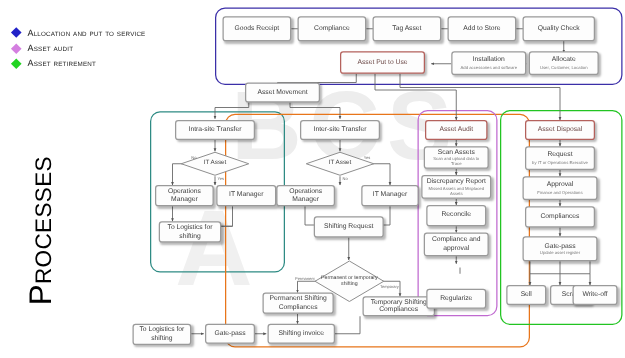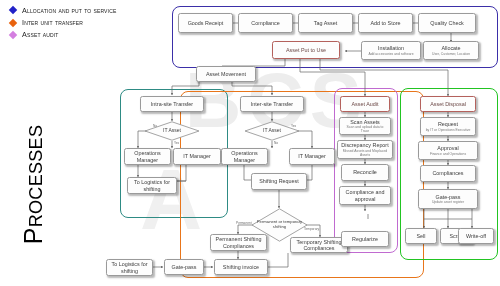--- a/index.html
+++ b/index.html
@@ -18,21 +18,21 @@
     z-index:0;
   }
   .watermark2{
     position:absolute;left:140px;top:150px;
     font-family:"Liberation Sans",sans-serif;
     font-size:86px;font-weight:bold;letter-spacing:10px;
     color:#f0f0f0;user-select:none;white-space:nowrap;z-index:0;
   }
 
   
-  #legend{position:absolute;left:10px;top:4px;z-index:6;}
+  #legend{position:absolute;left:10px;top:20px;z-index:6;}
   .legend-row{display:flex;align-items:center;height:12.4px;}
   .diamond{
     width:6px;height:6px;transform:rotate(45deg);
     margin-right:6px;flex:none;
   }
   .legend-label{
     font-size:7.2px;font-variant:small-caps;
     letter-spacing:.15px;color:#1a1a1a;white-space:nowrap;
     text-transform:lowercase;
   }
@@ -92,26 +92,26 @@
 
   <div class="watermark">BCS</div>
   <div class="watermark2">A</div>
 
   <div id="legend">
     <div class="legend-row">
       <span class="diamond" style="background:#2222c8"></span>
       <span class="legend-label">Allocation and put to service</span>
     </div>
     <div class="legend-row">
-      <span class="diamond" style="background:#e8620e"></span>
-      <span class="legend-label">Inter Unit Transfer</span>
+      <span class="diamond" style="background:#d47fe0"></span>
+      <span class="legend-label">Asset Audit</span>
     </div>
     <div class="legend-row">
-      <span class="diamond" style="background:#d47fe0"></span>
-      <span class="legend-label">Asset Audit</span>
+      <span class="diamond" style="background:#22d422"></span>
+      <span class="legend-label">Asset Retirement</span>
     </div>
   </div>
 
   <div id="proc-title">Processes</div>
 
   <div class="group g-alloc"></div>
   <div class="group g-intra"></div>
   <div class="group g-inter"></div>
   <div class="group g-audit"></div>
   <div class="group g-retire"></div>

